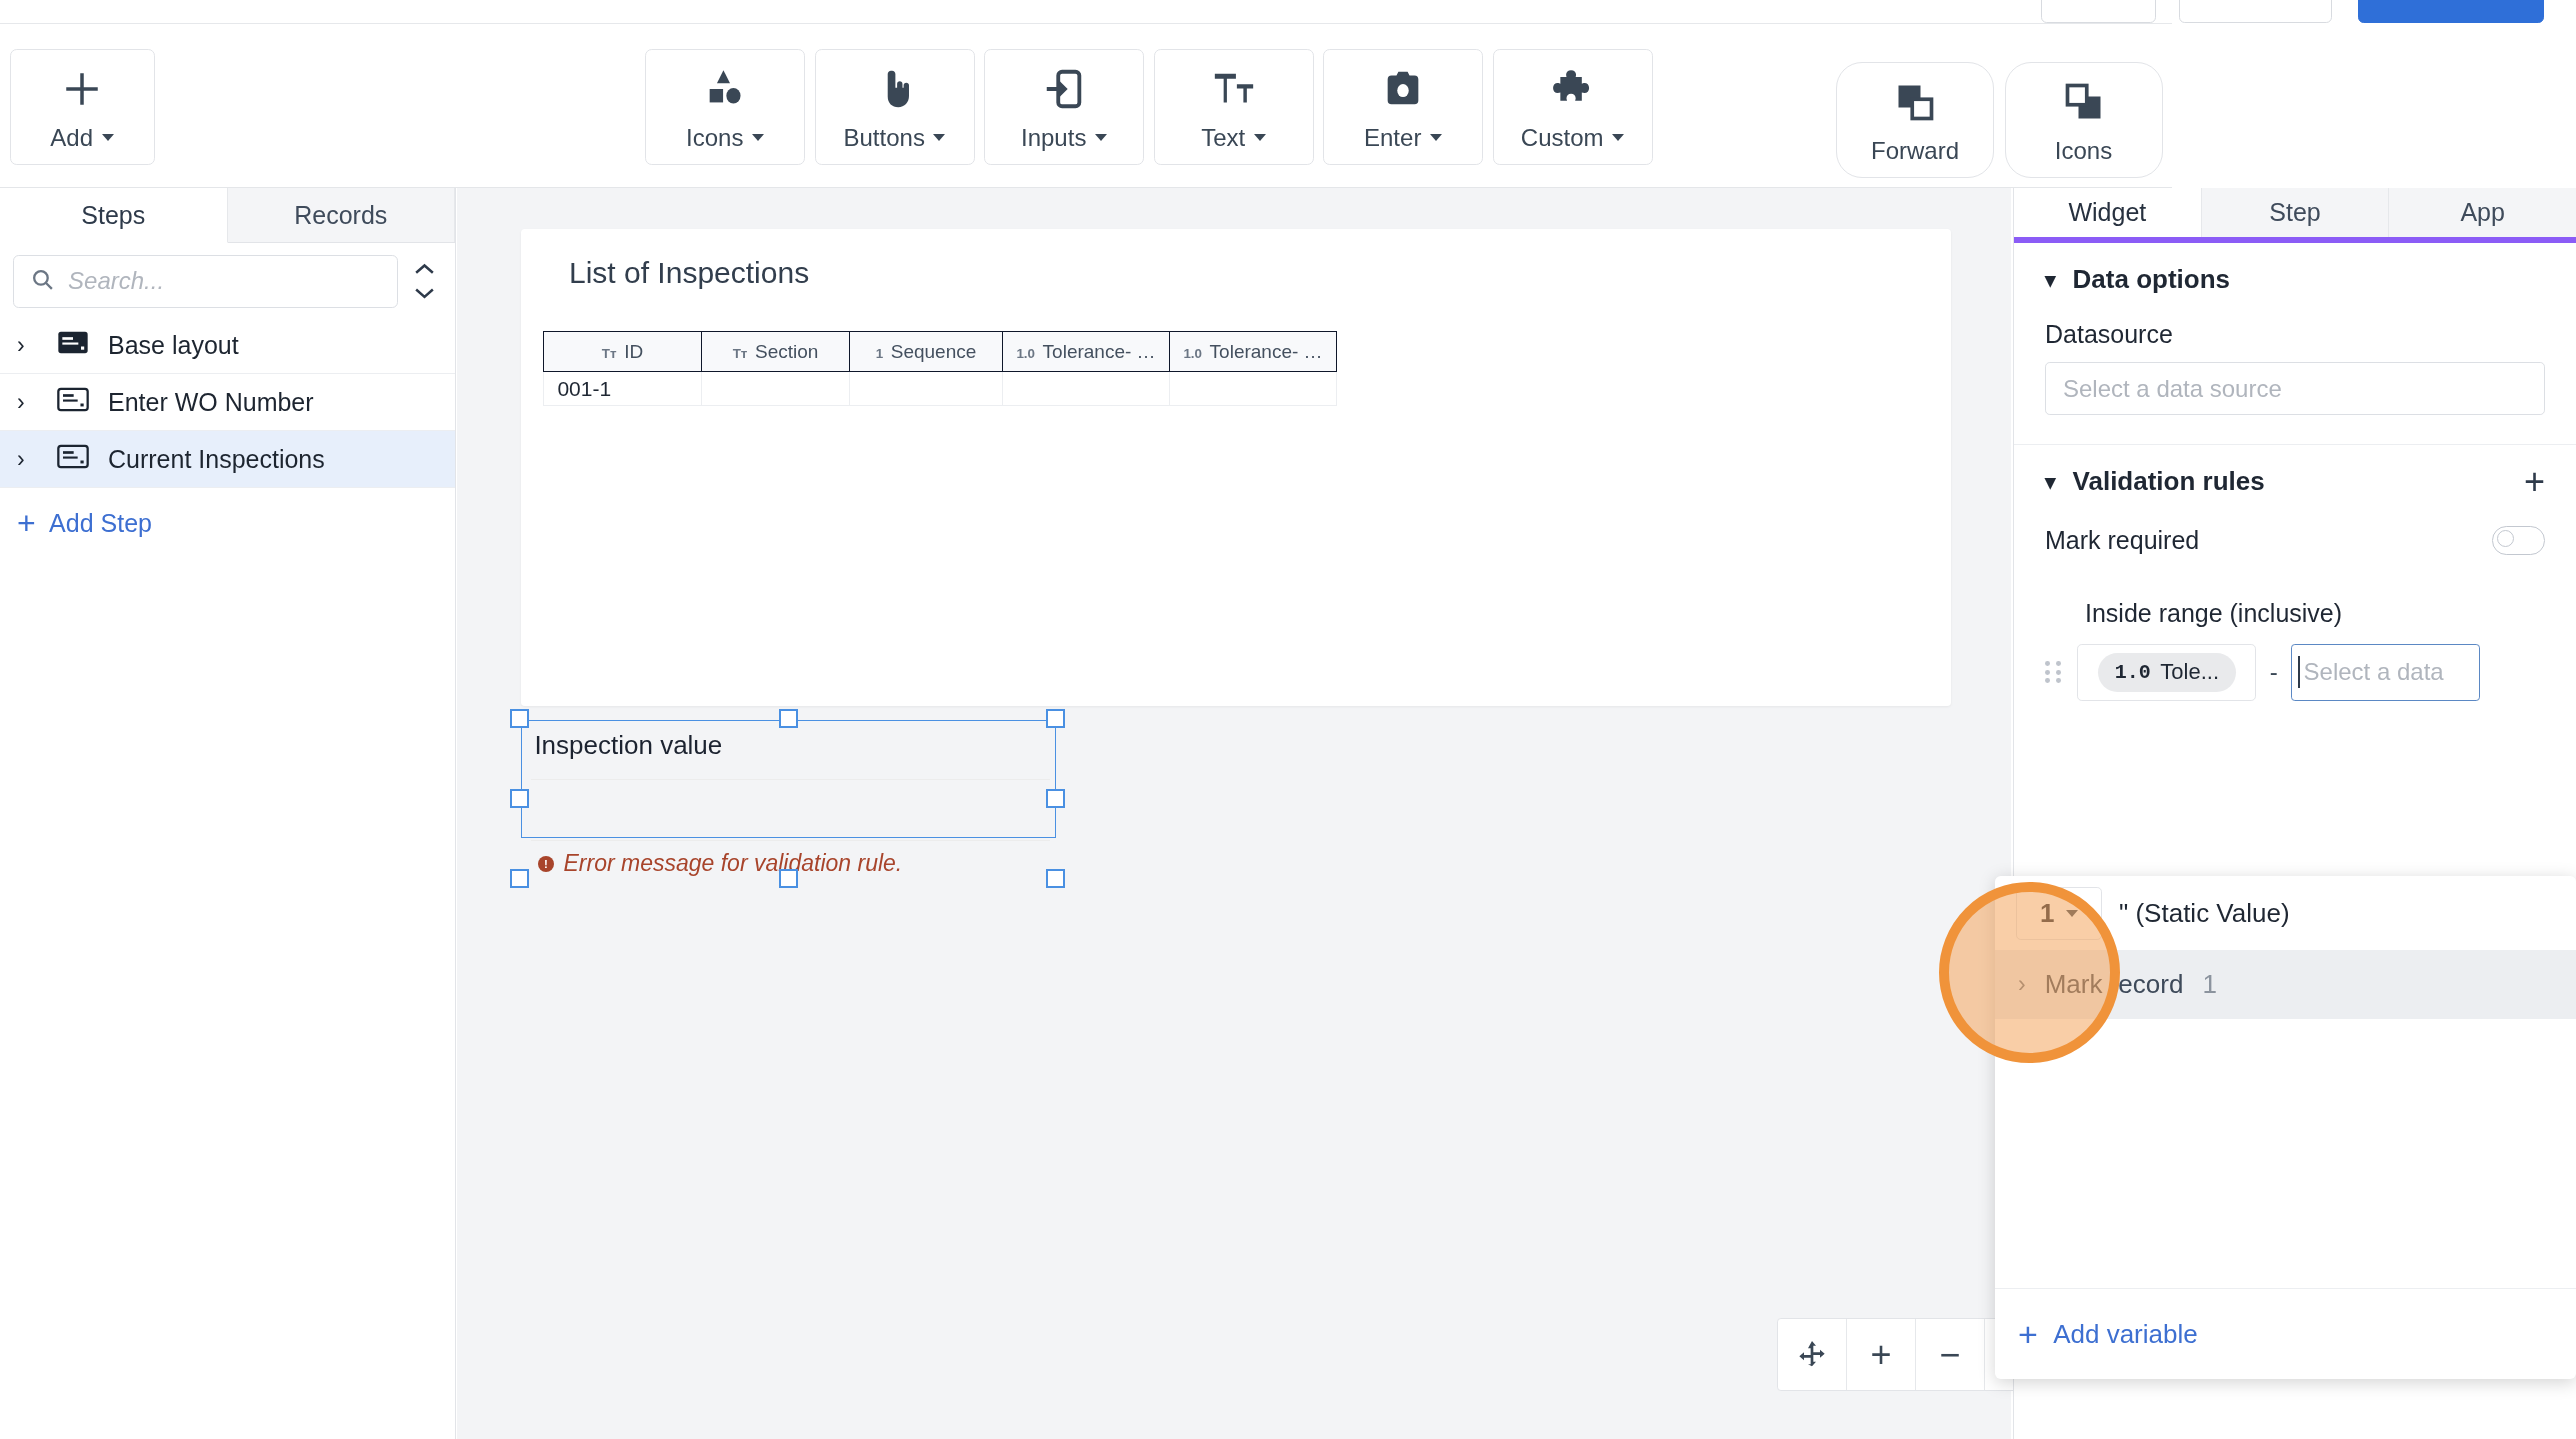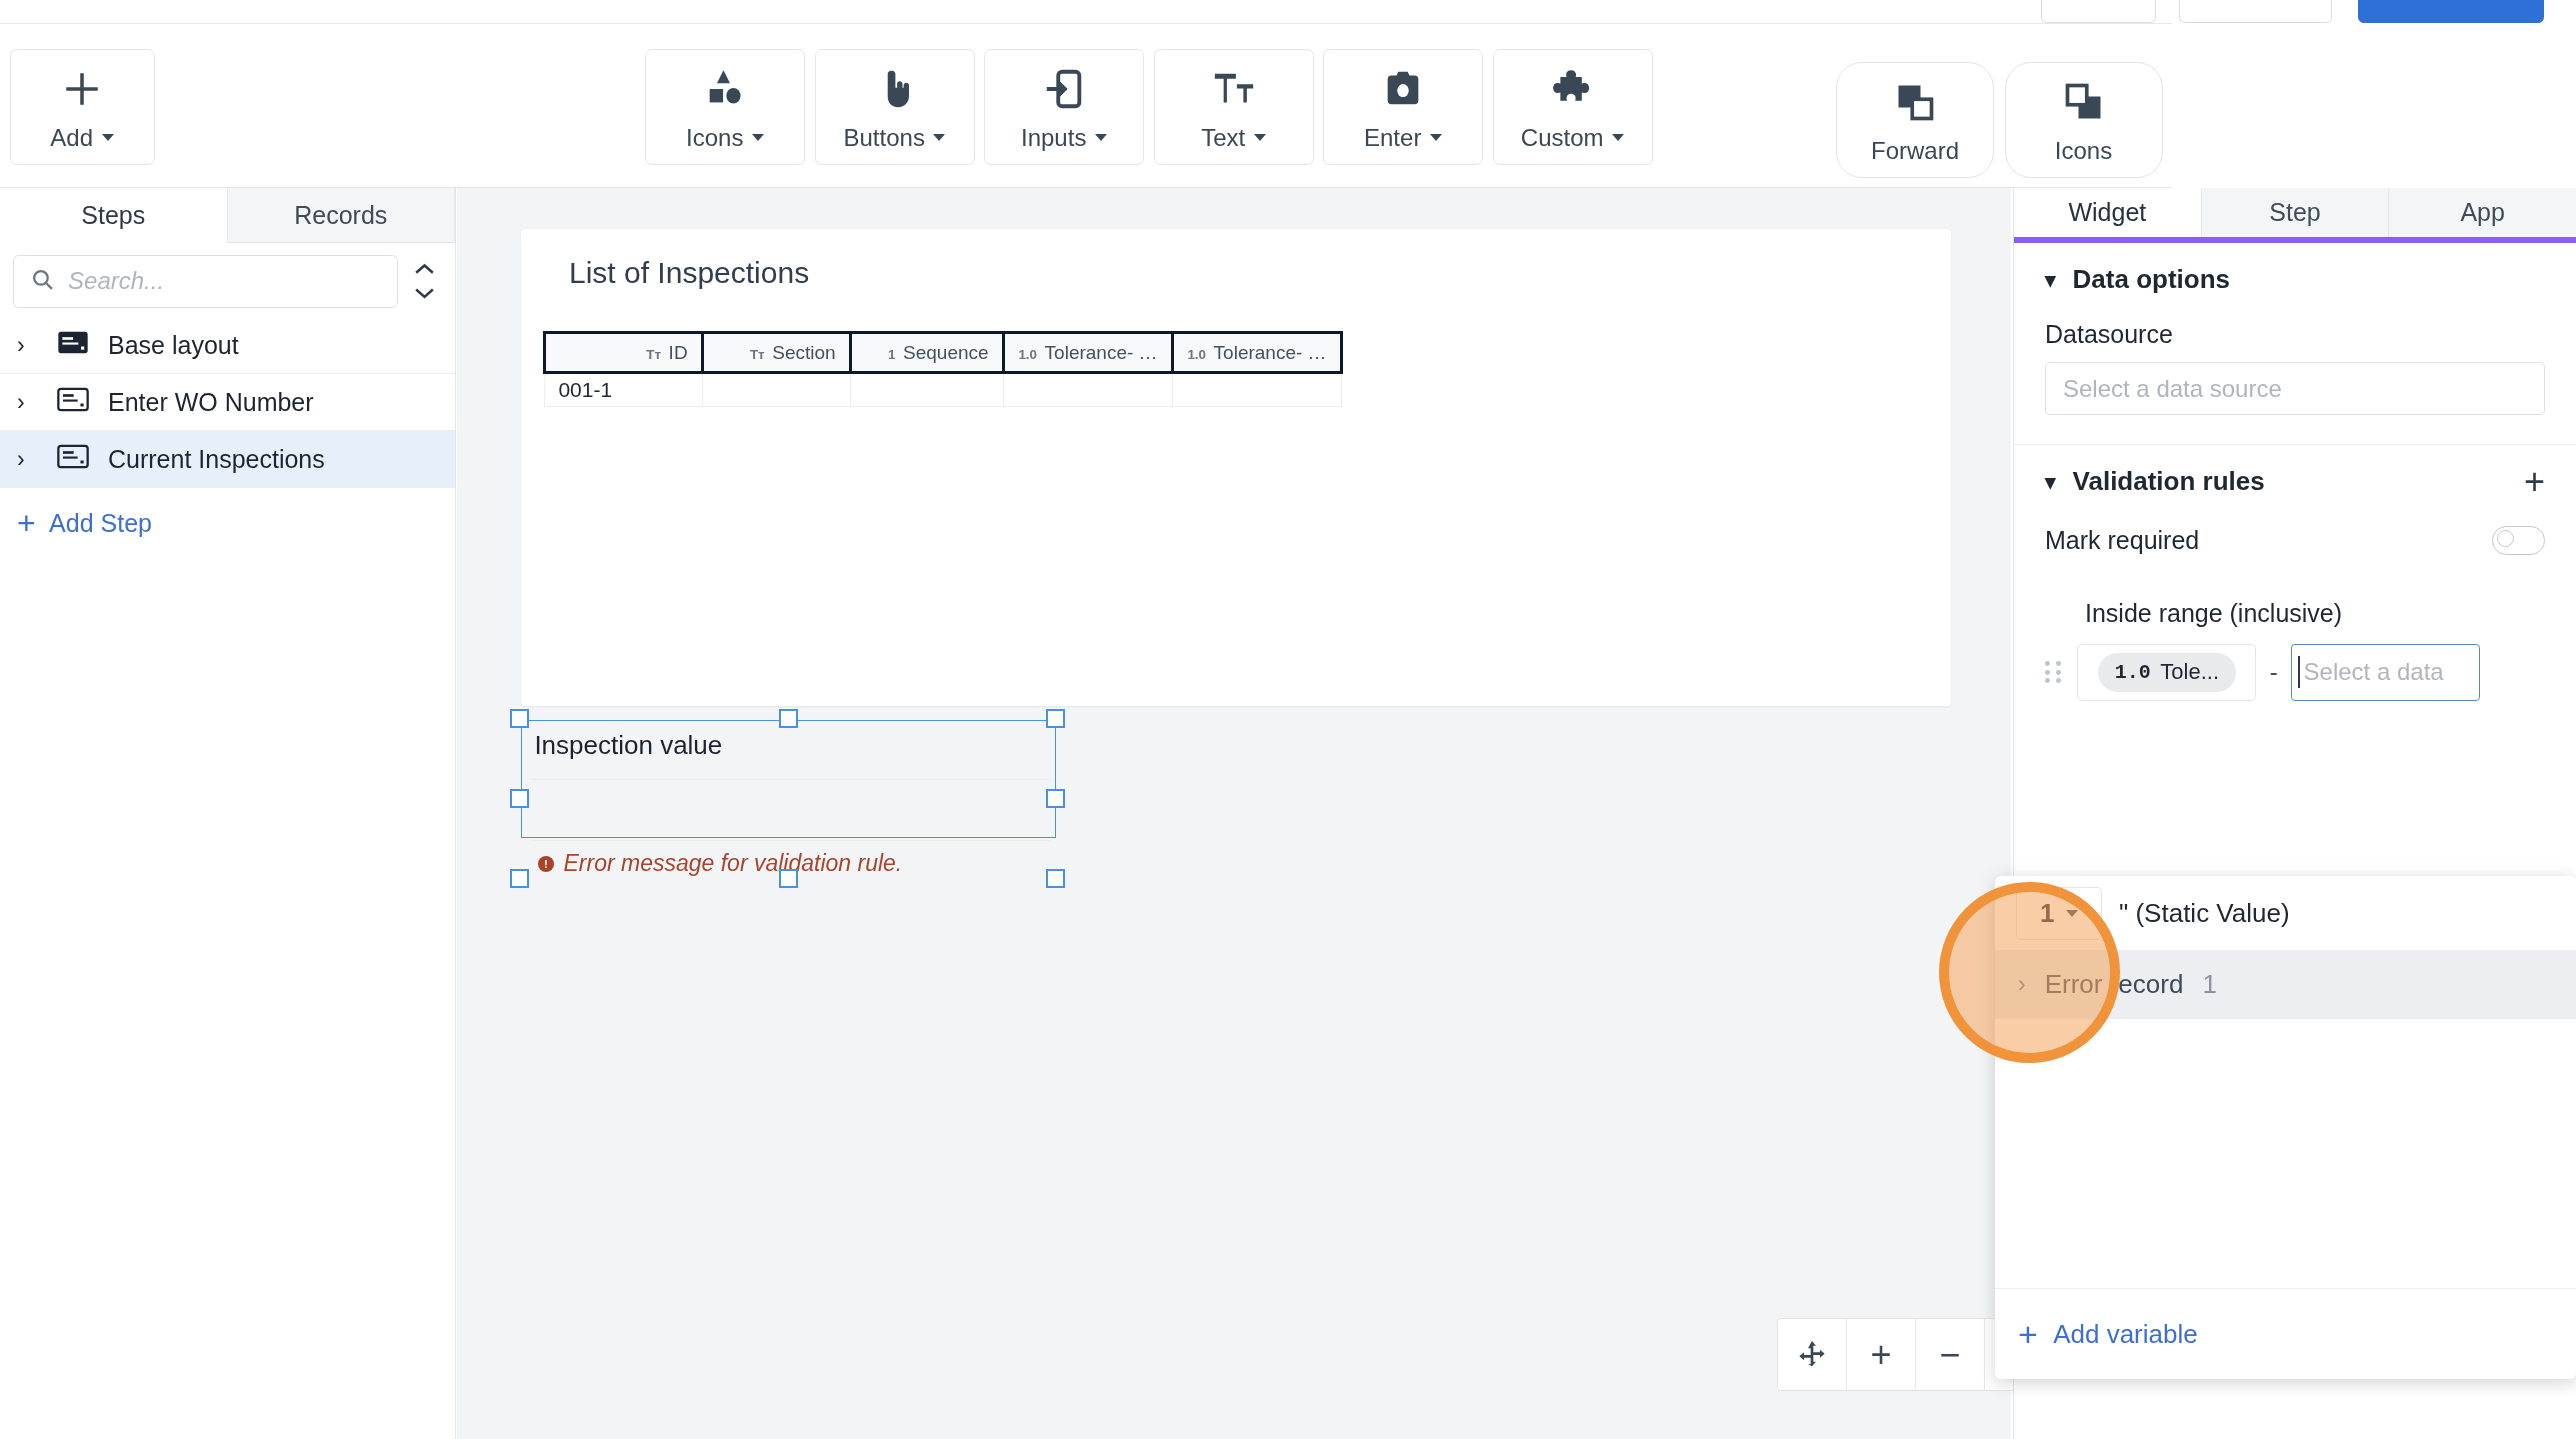--- a/index.html
+++ b/index.html
@@ -74,22 +74,22 @@
     position: absolute; top: 188px; left: 457px; width: 1554px; height: 1252px;
     background: #f3f4f6;
   }
   .card {
     position:absolute; left: 64px; top: 41px; width: 1430px; height: 477px;
     background:#ffffff; border-radius: 3.8px; box-shadow: 0 1px 2.9px rgba(0,0,0,.06);
   }
   .card-title { position:absolute; left: 48px; top: 27px; font-size: 30px; color: #323e4d; }
   .tbl { position:absolute; left: 22px; top: 102px; border-collapse: collapse; }
   .tbl th {
-    border: 3px solid #0f172a; background:#f8f9fb; height: 40px;
-    padding: 0 13.4px; font-size: 19px; font-weight: 400; color:#44505f; text-align:right; white-space:nowrap;
+    border: 1px solid #0f172a; background:#f8f9fb; height: 40px;
+    padding: 0 13.4px; font-size: 19px; font-weight: 400; color:#44505f; text-align:center; white-space:nowrap;
   }
   .tbl th .ti { font-size: 13.4px; color:#6b7684; margin-right:7.6px; font-weight:600; }
   .tbl td { border: 1px solid #eceef1; border-top:none; height: 34px; padding: 0 13.4px; font-size: 21px; color:#1f2733; }
 
   
   .widget-sel { position:absolute; left: 0px; top: 491px; width: 535px; height: 118px; }
   .w-inner { position:absolute; inset:0; }
   .w-label { position:absolute; left: 13.4px; top: 9.5px; font-size: 26px; color:#1c2330; }
   .w-underline { position:absolute; left: 9.5px; right: 5.7px; top: 59px; height:1px; background:#ececec; }
   .w-underline2 { position:absolute; left: 9.5px; right: 5.7px; top: 120px; height:1px; background:#ececec; }
@@ -501,21 +501,21 @@
   <div class="dropdown">
     <div class="dd-top">
       <span class="dd-select">
         <span class="n">1</span>
         <i class="caret"></i>
       </span>
       <span class="dd-static">" (Static Value)</span>
     </div>
     <div class="dd-row">
       <span class="c">›</span>
-      <span class="t">Error record</span>
+      <span class="t">Mark record</span>
       <span class="v">1</span>
     </div>
     <div class="dd-spacer"></div>
     <div class="dd-foot">
       <span class="p">+</span>
       <span>Add variable</span>
     </div>
   </div>
 
   <div class="ring"></div>

